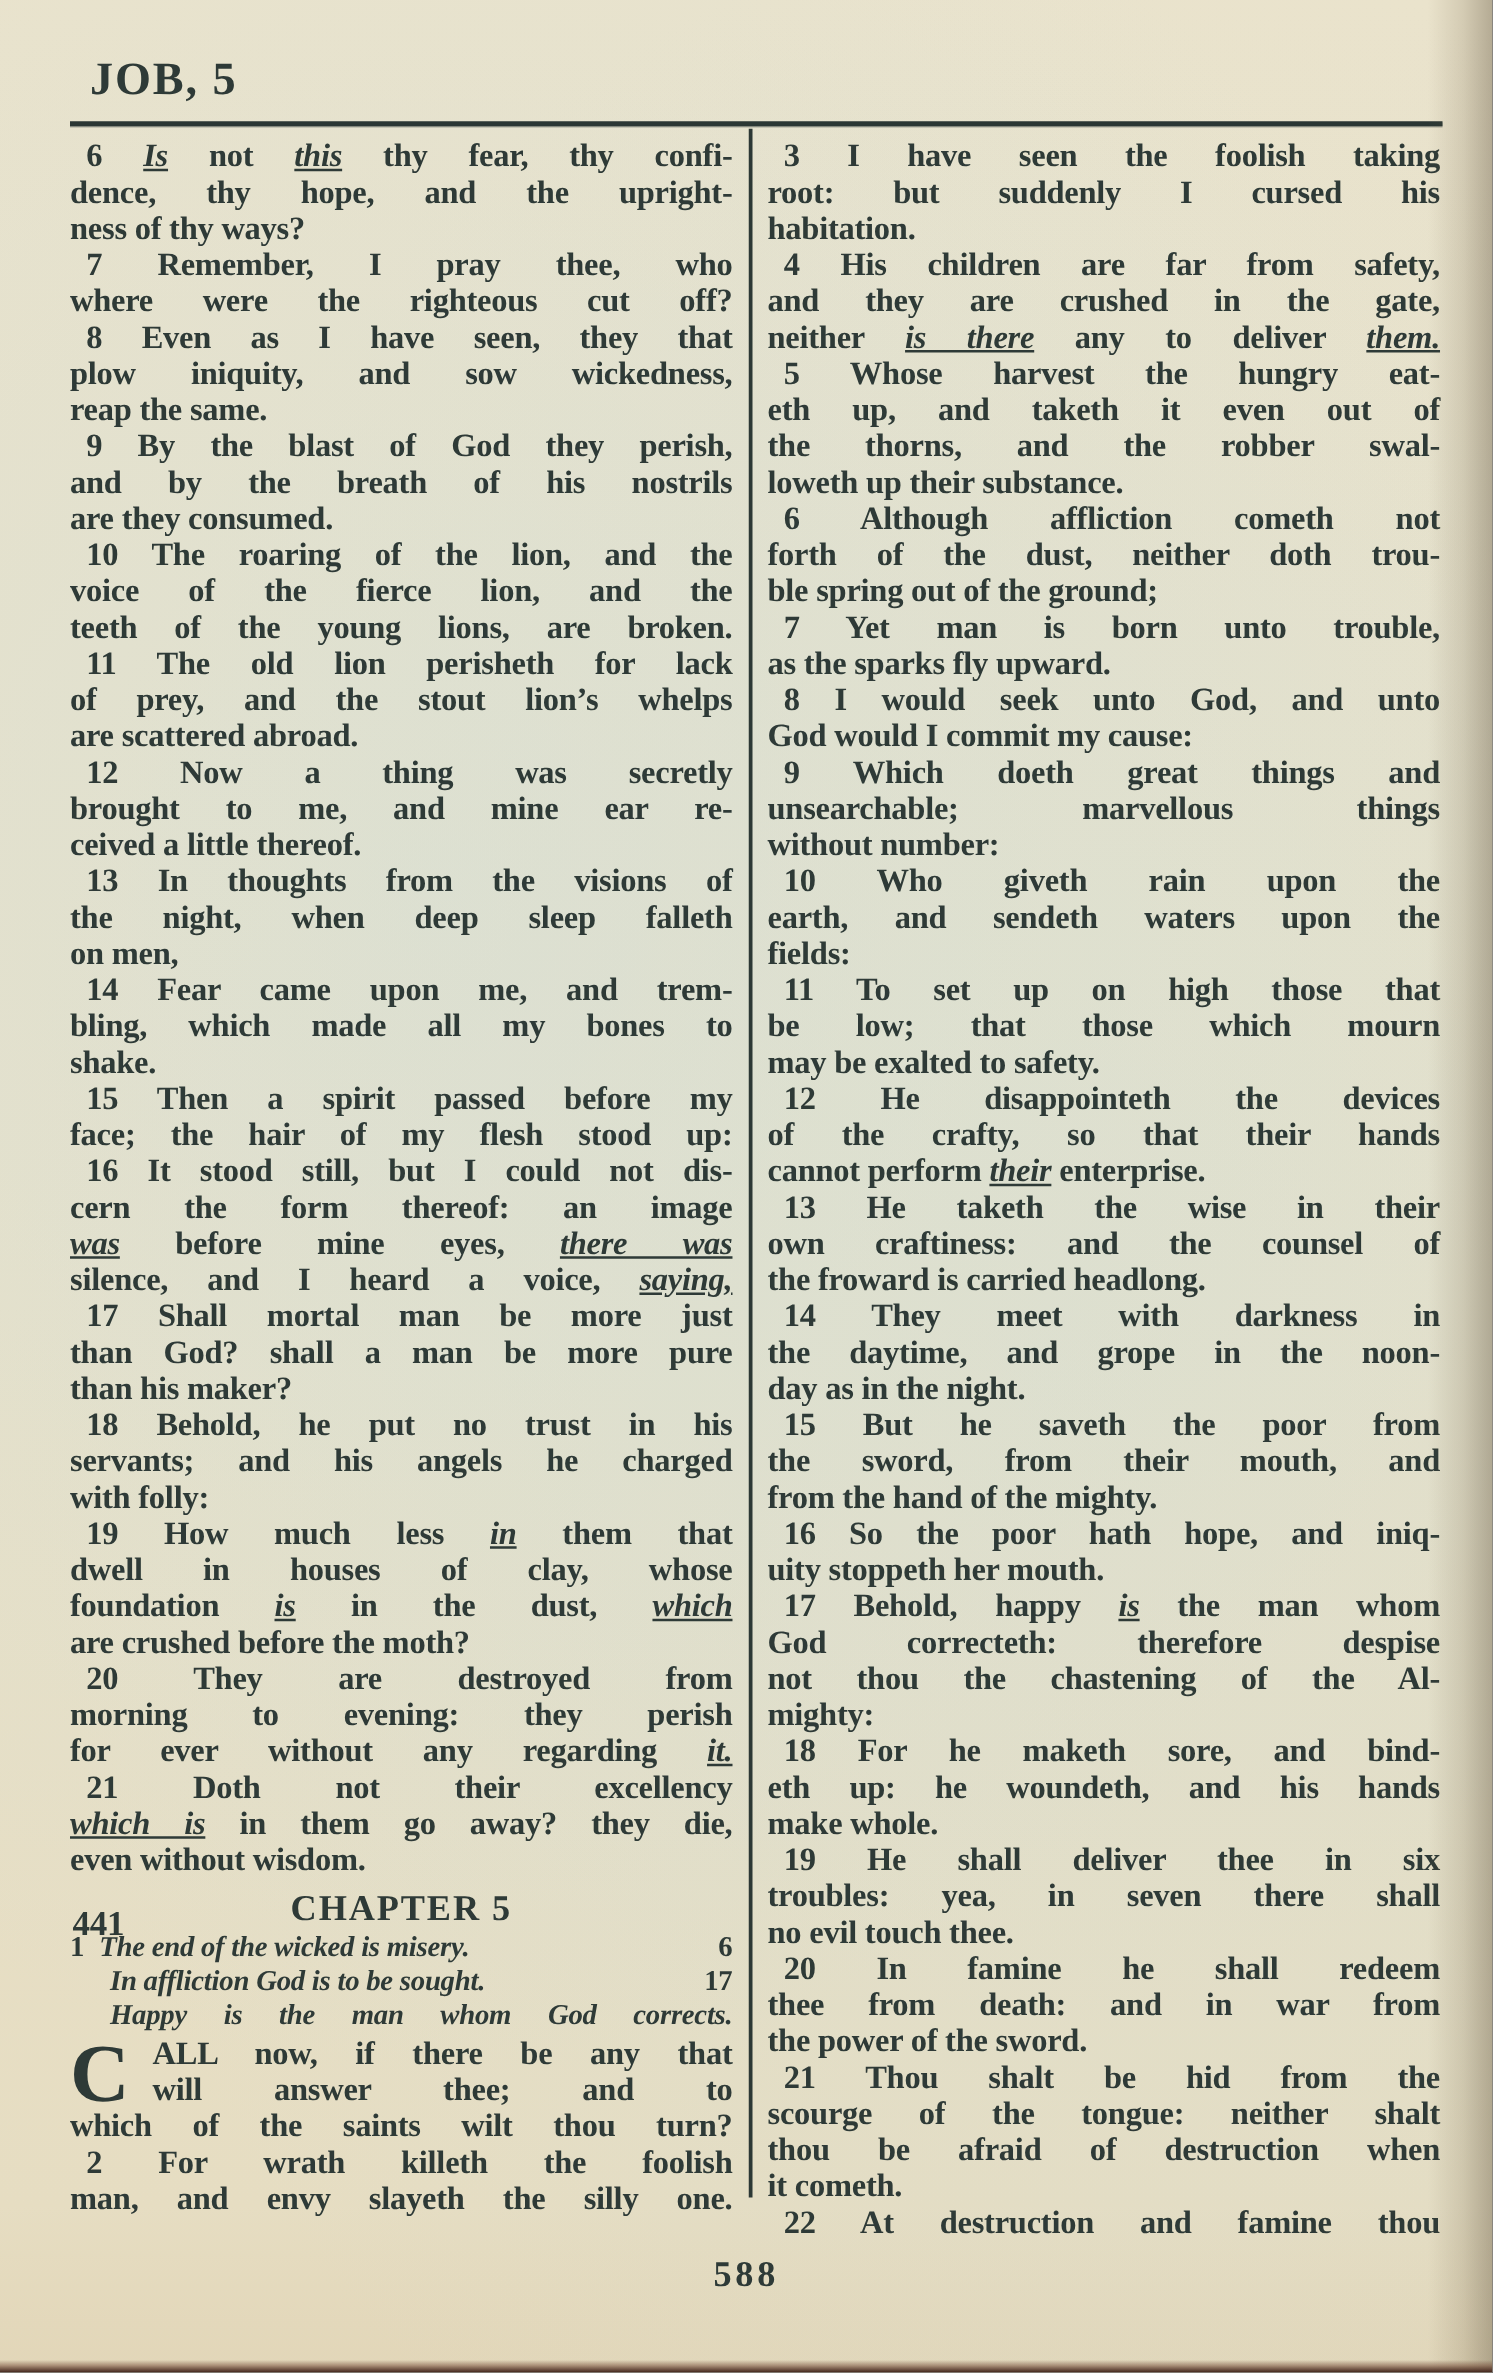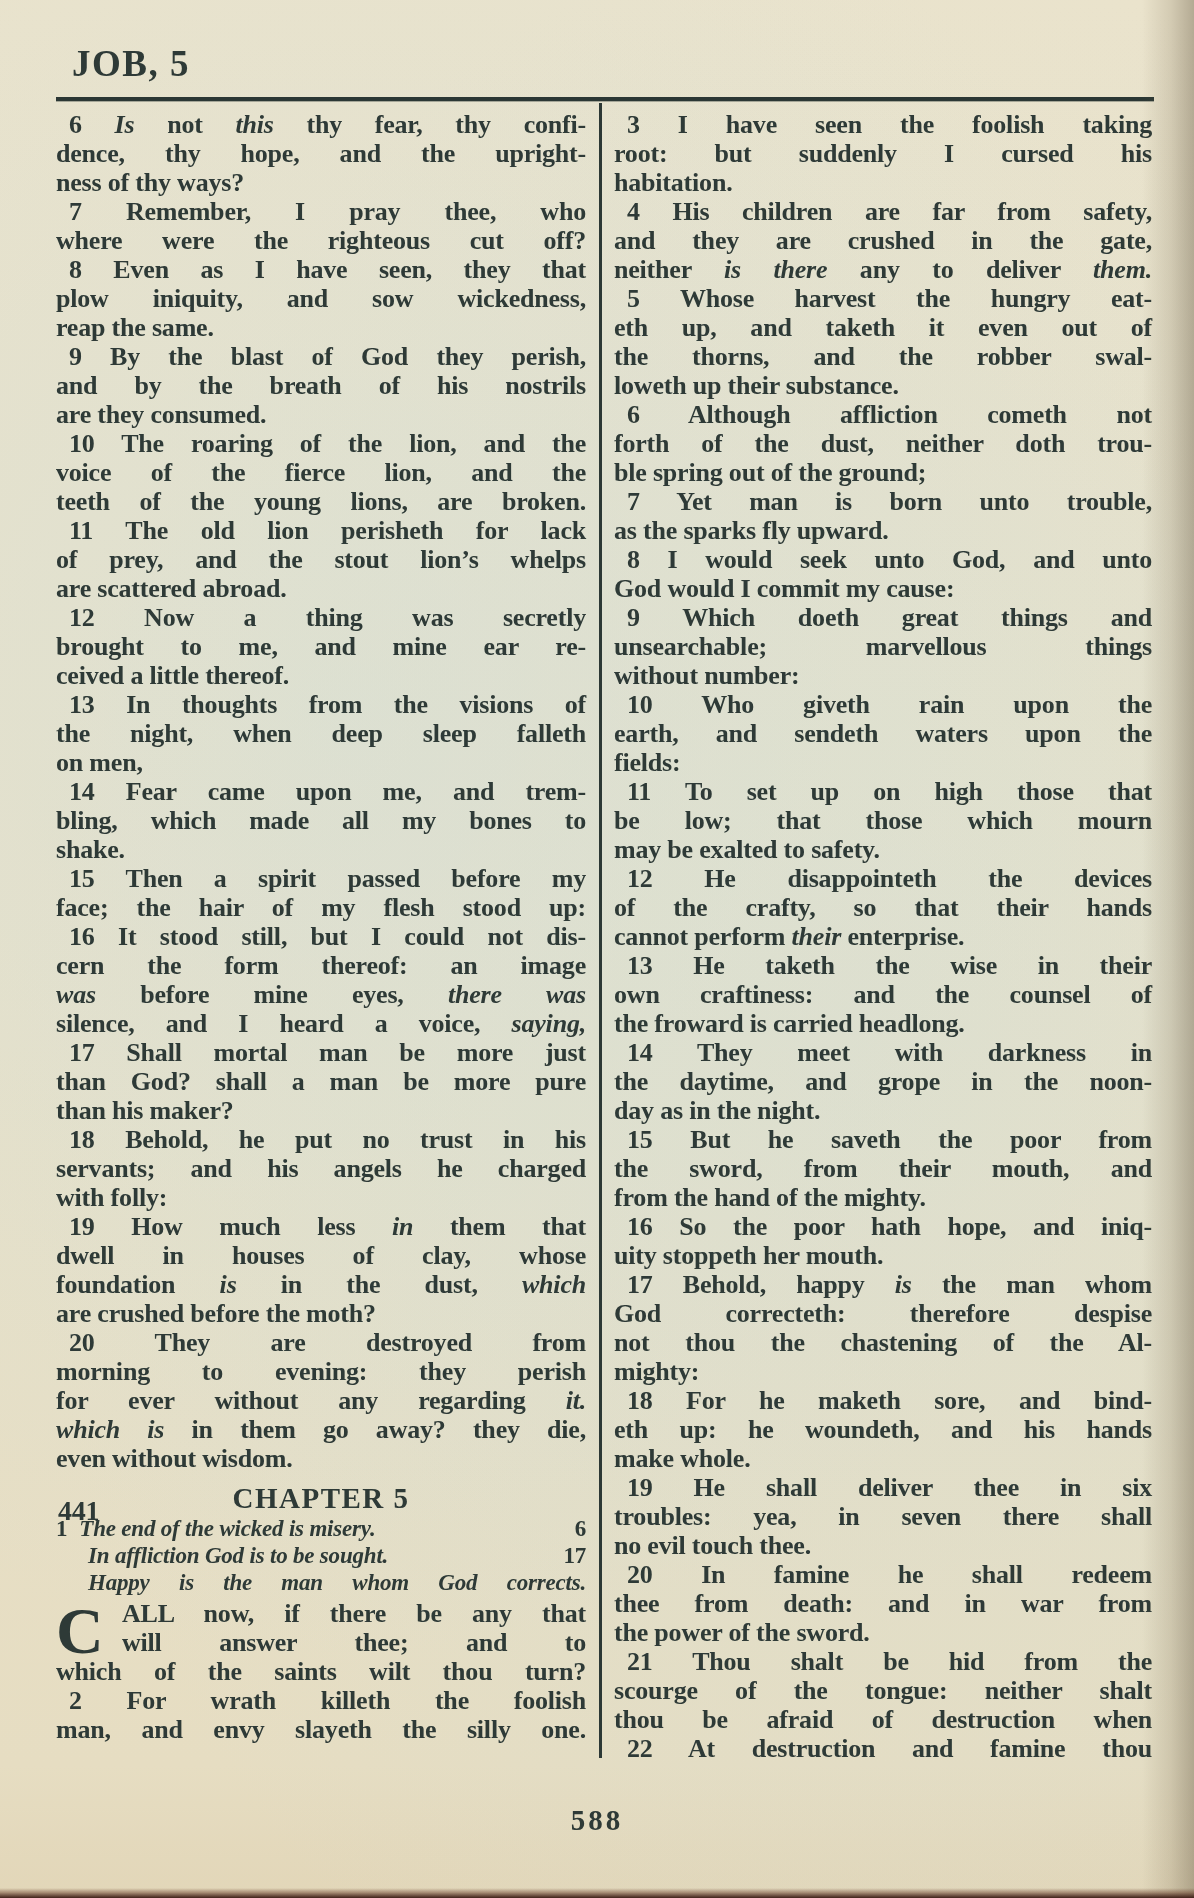--- a/index.html
+++ b/index.html
@@ -18,21 +18,21 @@
   .hdr-run{font-size:33px;font-style:italic;font-weight:bold;letter-spacing:0.5px;}
   .hdr-rule{position:absolute;top:97px;left:56px;right:40px;height:4px;background:#2b3734;box-shadow:0 1px 0 rgba(43,55,52,0.35);}
   .divider{position:absolute;left:599px;top:103px;width:3px;height:1655px;background:#2c3835;}
   .col{position:absolute;top:110px;font-size:26px;font-weight:bold;letter-spacing:-0.2px;}
   .col.left{left:56px;width:530px;}
   .col.right{left:614px;width:538px;}
   .tl{height:29px;line-height:29px;text-align:justify;text-align-last:justify;}
   .tl.last{text-align:left;text-align-last:auto;}
   .tl.ind{padding-left:13px;}
   .tl.pad{padding-left:66px;}
-  .it{font-style:italic;}
+  .it{font-style:italic;text-decoration:underline;}
   .ch-head{position:relative;margin-top:8px;height:34px;line-height:34px;}
   .ch-head .num{position:absolute;left:2px;top:1px;font-size:28px;margin-top:12px;}
   .ch-head .title{display:block;text-align:center;font-size:29px;letter-spacing:1.5px;}
   .sum{font-size:23px;line-height:27px;}
   .sum-line{display:flex;font-style:italic;}
   .sum-line .pre{font-style:normal;margin-right:12px;}
   .sum-line .ref{font-style:normal;margin-left:auto;padding-left:8px;}
   .sum-line.ind{padding-left:32px;gap:23px;}
   .sum-line.j .txt{flex:1;text-align:justify;text-align-last:justify;}
   .dropblock{position:relative;margin-top:3px;}
@@ -87,20 +87,21 @@
       <div class="tl ind"><span>18 Behold, he put no trust in his</span></div>
       <div class="tl"><span>servants; and his angels he charged</span></div>
       <div class="tl last"><span>with folly:</span></div>
       <div class="tl ind"><span>19 How much less </span><span class="it">in</span><span> them that</span></div>
       <div class="tl"><span>dwell in houses of clay, whose</span></div>
       <div class="tl"><span>foundation </span><span class="it">is</span><span> in the dust, </span><span class="it">which</span></div>
       <div class="tl last"><span>are crushed before the moth?</span></div>
       <div class="tl ind"><span>20 They are destroyed from</span></div>
       <div class="tl"><span>morning to evening: they perish</span></div>
       <div class="tl"><span>for ever without any regarding </span><span class="it">it.</span></div>
+      <div class="tl ind"><span>21 Doth not their excellency</span></div>
       <div class="tl"><span class="it">which is</span><span> in them go away? they die,</span></div>
       <div class="tl last"><span>even without wisdom.</span></div>
       <div class="ch-head">
         <span class="num">441</span>
         <span class="title">CHAPTER 5</span>
       </div>
       <div class="sum">
         <div class="sum-line">
           <span class="pre">1</span>
           <span class="txt">The end of the wicked is misery.</span>
@@ -174,20 +175,21 @@
       <div class="tl last"><span>make whole.</span></div>
       <div class="tl ind"><span>19 He shall deliver thee in six</span></div>
       <div class="tl"><span>troubles: yea, in seven there shall</span></div>
       <div class="tl last"><span>no evil touch thee.</span></div>
       <div class="tl ind"><span>20 In famine he shall redeem</span></div>
       <div class="tl"><span>thee from death: and in war from</span></div>
       <div class="tl last"><span>the power of the sword.</span></div>
       <div class="tl ind"><span>21 Thou shalt be hid from the</span></div>
       <div class="tl"><span>scourge of the tongue: neither shalt</span></div>
       <div class="tl"><span>thou be afraid of destruction when</span></div>
+      <div class="tl last"><span>it cometh.</span></div>
       <div class="tl ind"><span>22 At destruction and famine thou</span></div>
     </div>
 
   <div class="pagenum">588</div>
 
   <div class="right-shadow"></div>
   <div class="bottom-edge"></div>
 </div>
 
 </body></html>

